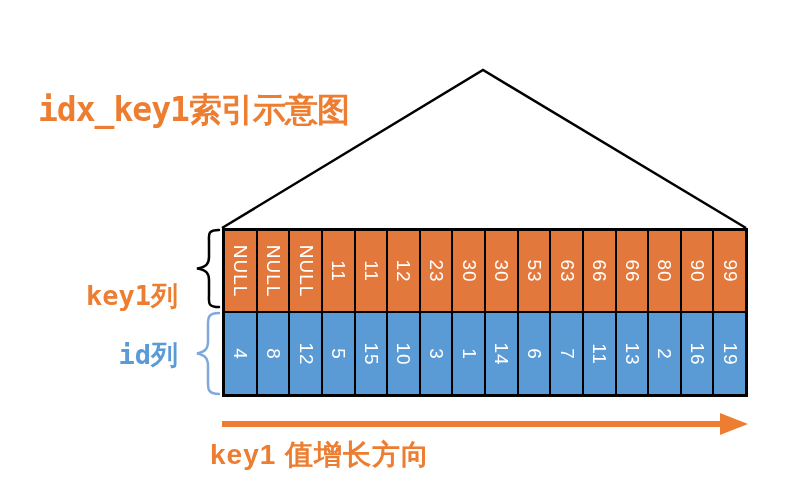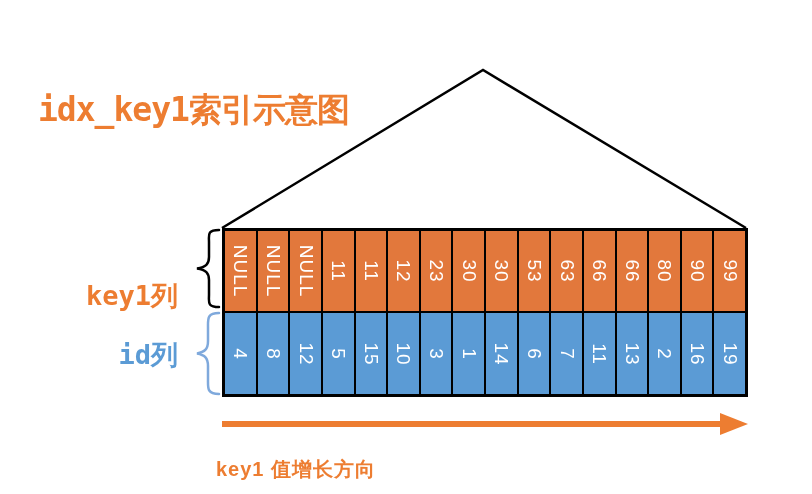--- a/index.html
+++ b/index.html
@@ -15,22 +15,22 @@
   .row-id .cell{background:#5B9BD5;height:81px;}
   .cell{flex:1 1 0;position:relative;border-right:2.5px solid #000;min-width:0;}
   .cell:last-child{border-right:none;}
   .cell span{position:absolute;top:50%;left:50%;transform:translate(-50%,-50%) rotate(90deg);
              white-space:nowrap;color:#fff;font-size:19px;letter-spacing:1px;
              font-family:"Liberation Sans",sans-serif;}
   .side-label{position:absolute;width:130px;text-align:right;white-space:nowrap;
               font-family:"DejaVu Sans Mono",monospace;font-weight:bold;font-size:27px;}
   .label-key1{left:48px;top:234px;color:#ED7D31;margin-top:44px;}
   .label-id{left:48px;top:337px;color:#5B9BD5;text-align:right;}
-  .arrow-label{position:absolute;left:216px;top:436px;font-size:20px;color:#ED7D31;
-               font-weight:bold;white-space:nowrap;letter-spacing:1px;margin-top:20px;}
+  .arrow-label{position:absolute;left:210px;top:436px;font-size:28px;color:#ED7D31;
+               font-weight:bold;white-space:nowrap;letter-spacing:1px;}
 </style>
 </head>
 <body>
 
 <div id="stage">
 
   <div class="title">idx_key1索引示意图</div>
 
   <svg class="overlay" viewBox="0 0 812 494">
 

